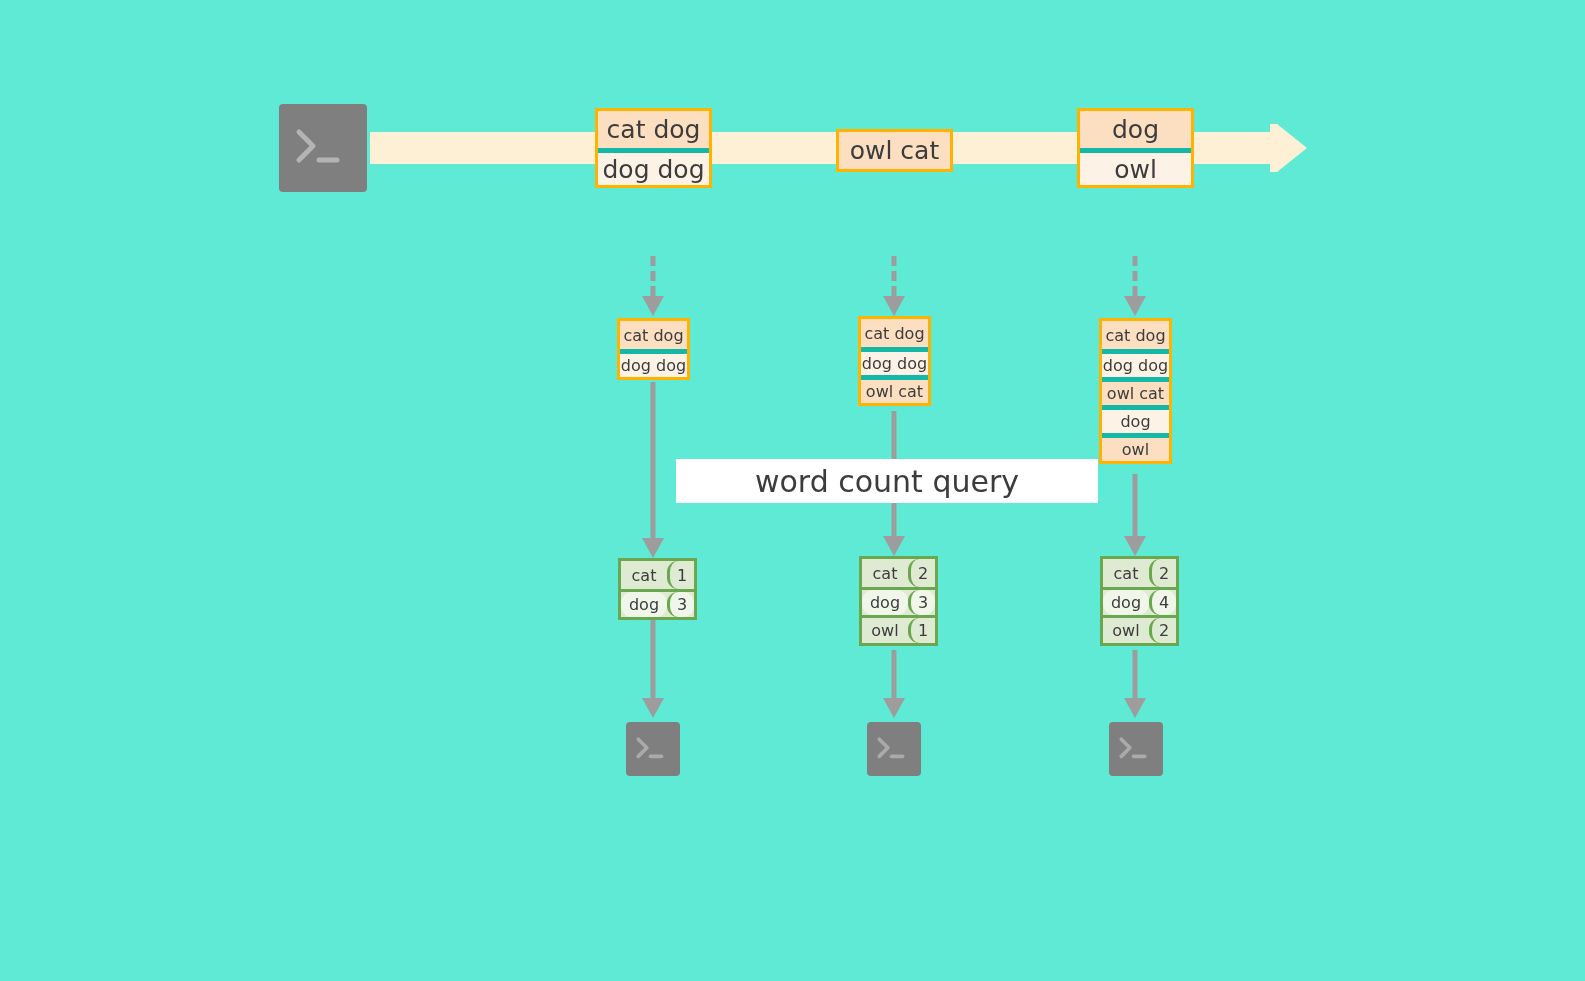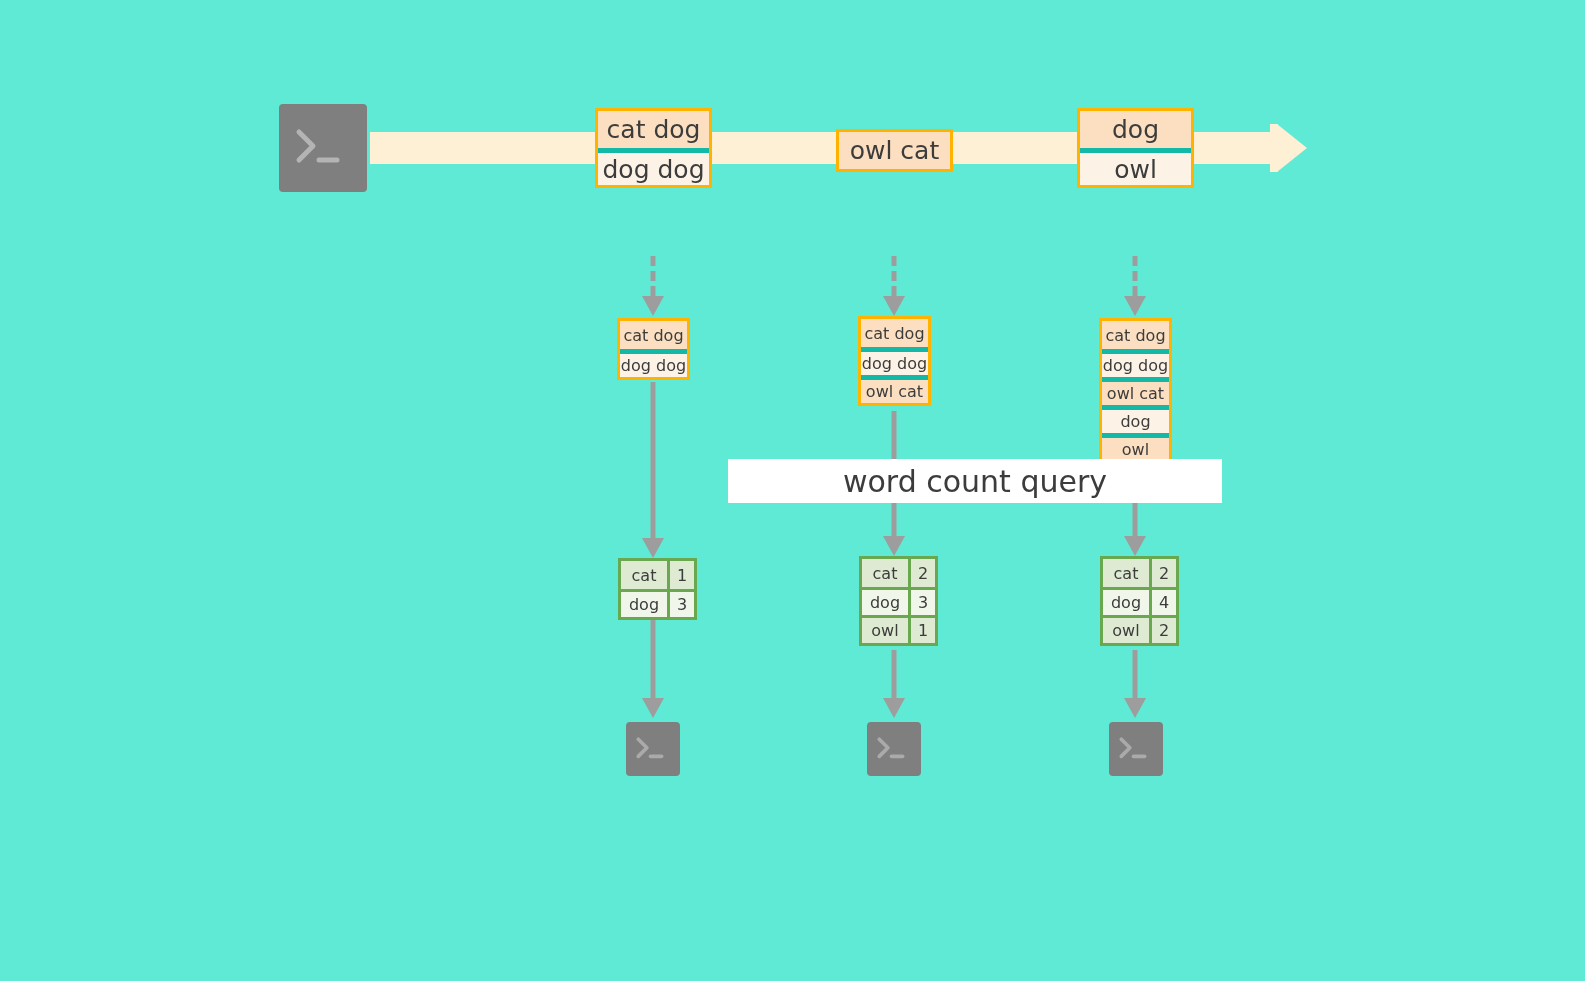--- a/index.html
+++ b/index.html
@@ -104,20 +104,21 @@
   }
   .restable .row + .row { border-top: 3px solid #6aa84f; }
   .restable .cell {
     box-sizing: border-box;
     display: flex;
     align-items: center;
     justify-content: center;
     font-size: 16px;
     color: #3c3c3c;
     white-space: nowrap;
+    border-radius: 11px;
   }
   .restable .cell.word { width: 46px; }
   .restable .cell.count {
     width: 27px;
     border-left: 3px solid #6aa84f;
   }
   .restable .row.shade-a .cell { background: #dfead2; }
   .restable .row.shade-b .cell { background: #f1f6ea; }
 
   
@@ -302,15 +303,15 @@
   <div class="terminal" style="left:1103px; top:716px; width:66px; height:66px; border-width:6px; border-radius:10px;">
     <div class="hatch" style="left:-6px; top:-6px; right:-6px; bottom:-6px; border-radius:12px;"></div>
     <div class="glyphs">
       <svg width="54" height="54" viewBox="0 0 88 88" aria-hidden="true">
         <path d="M20 28 L34 42 L20 56" fill="none" stroke="#aaaaaa" stroke-width="6" stroke-linecap="round" stroke-linejoin="round"></path>
         <line x1="40" y1="56" x2="58" y2="56" stroke="#aaaaaa" stroke-width="6" stroke-linecap="round"></line>
       </svg>
     </div>
   </div>
 
-  <div class="query-label" style="left:728px; top:459px; width:494px; height:44px;">word count query</div>
+  <div class="query-label" style="left:676px; top:459px; width:422px; height:44px;">word count query</div>
 
 </div>
 
 </body></html>

